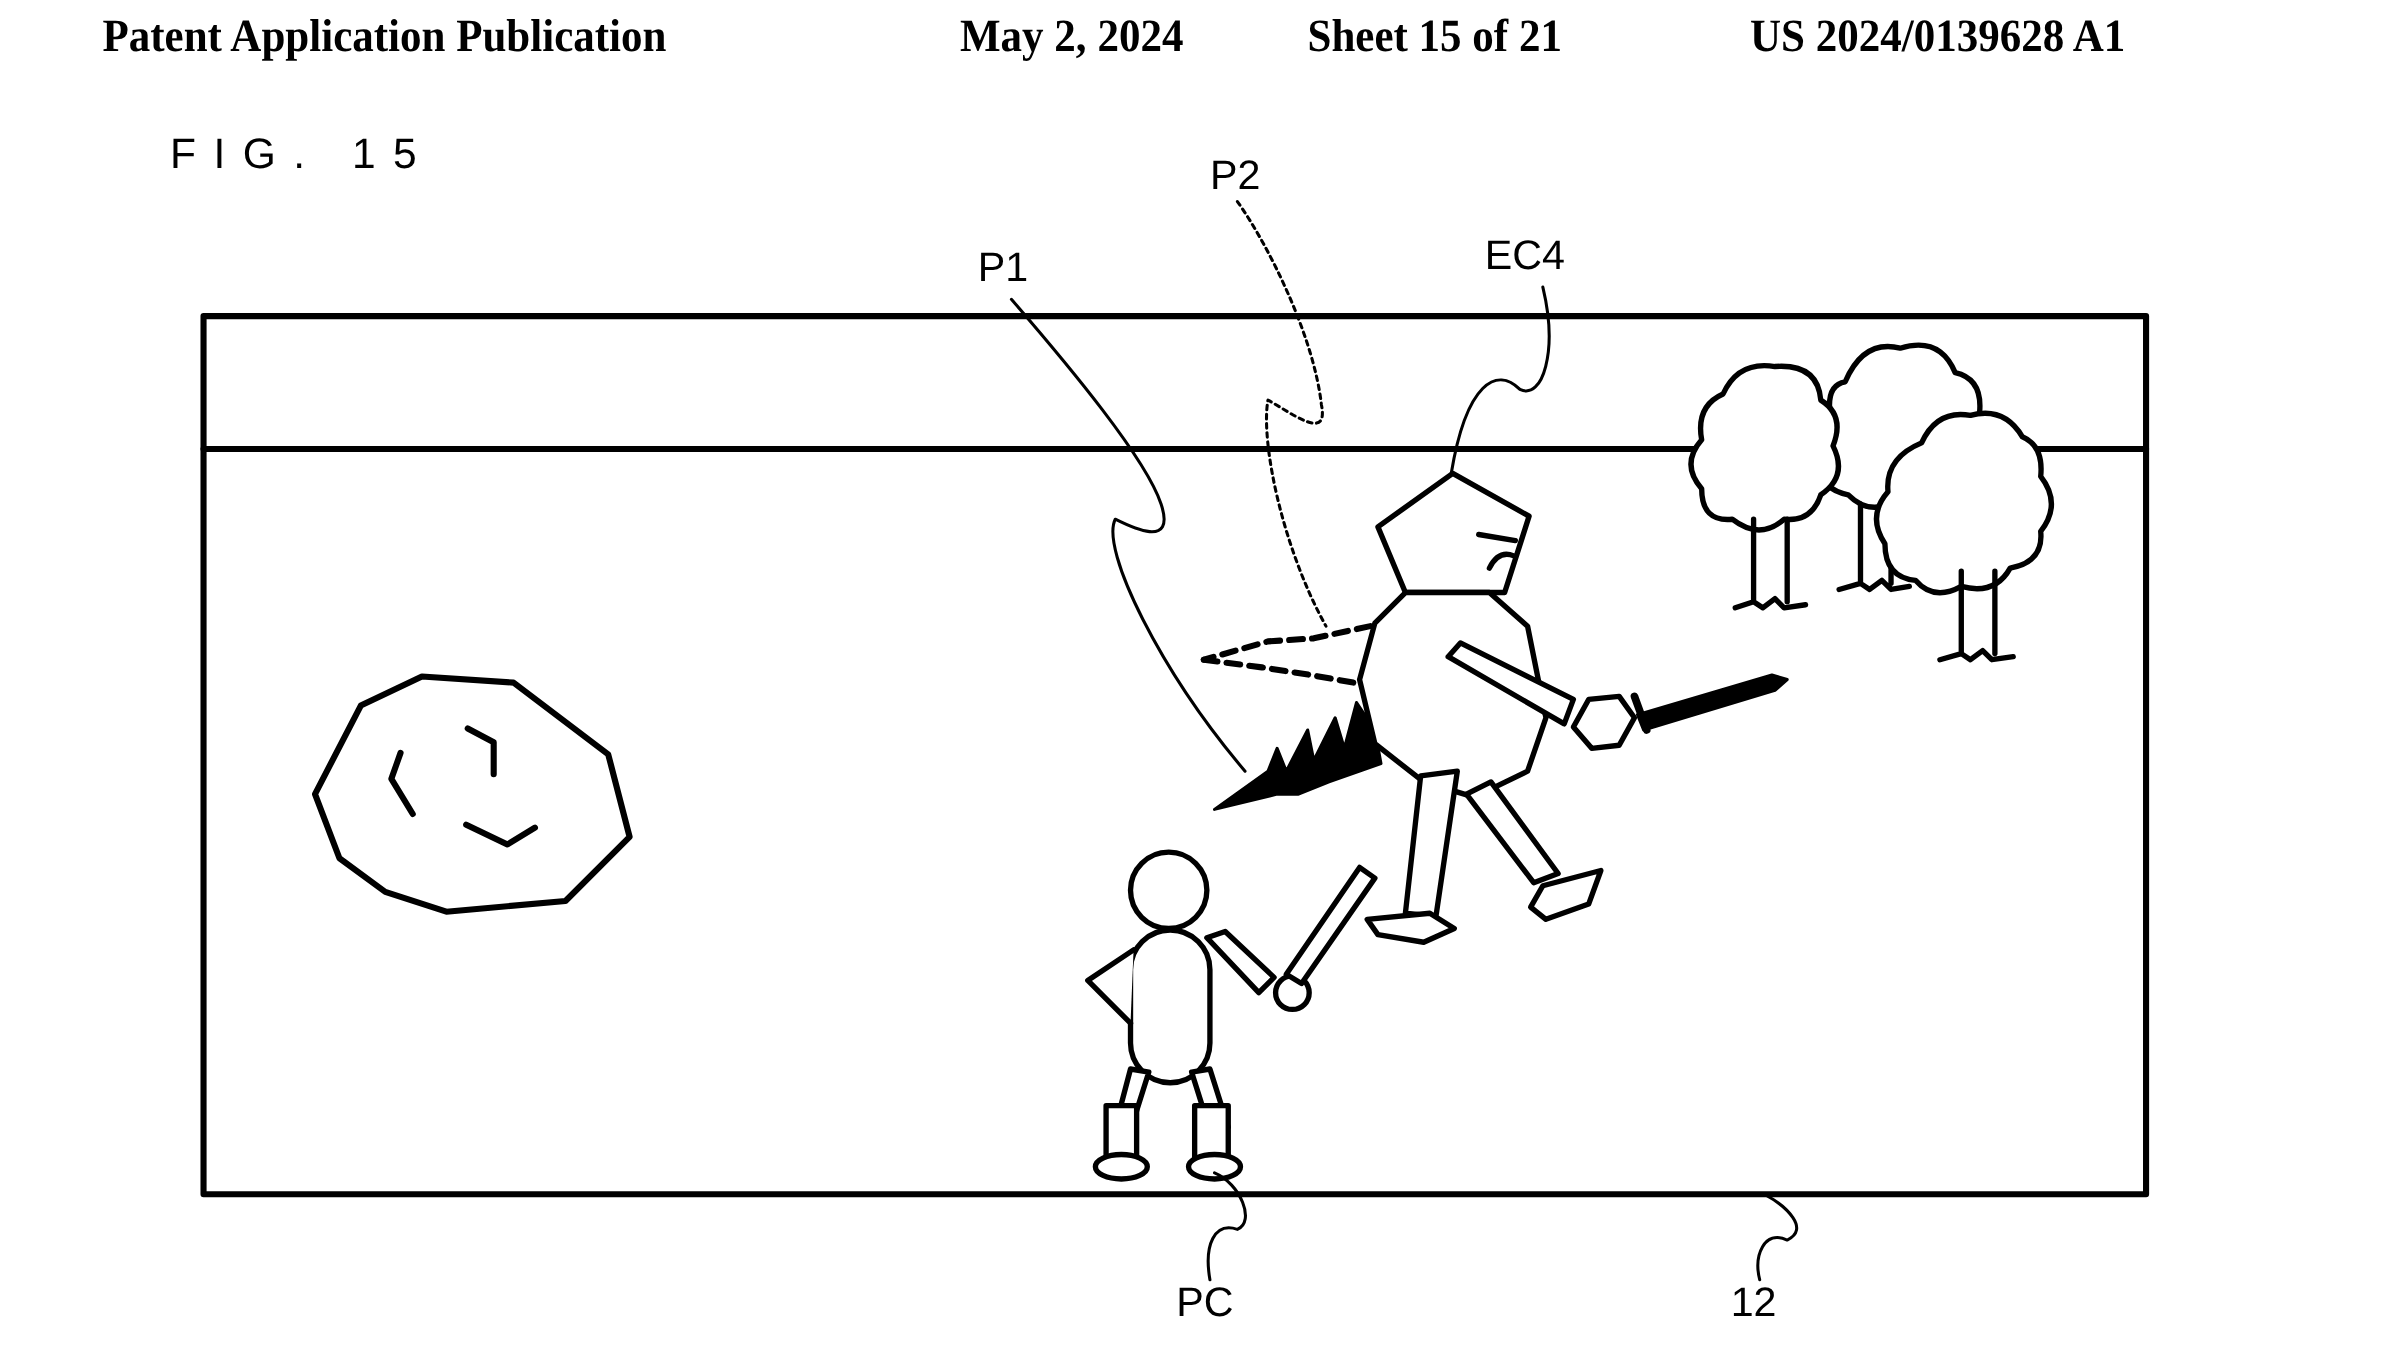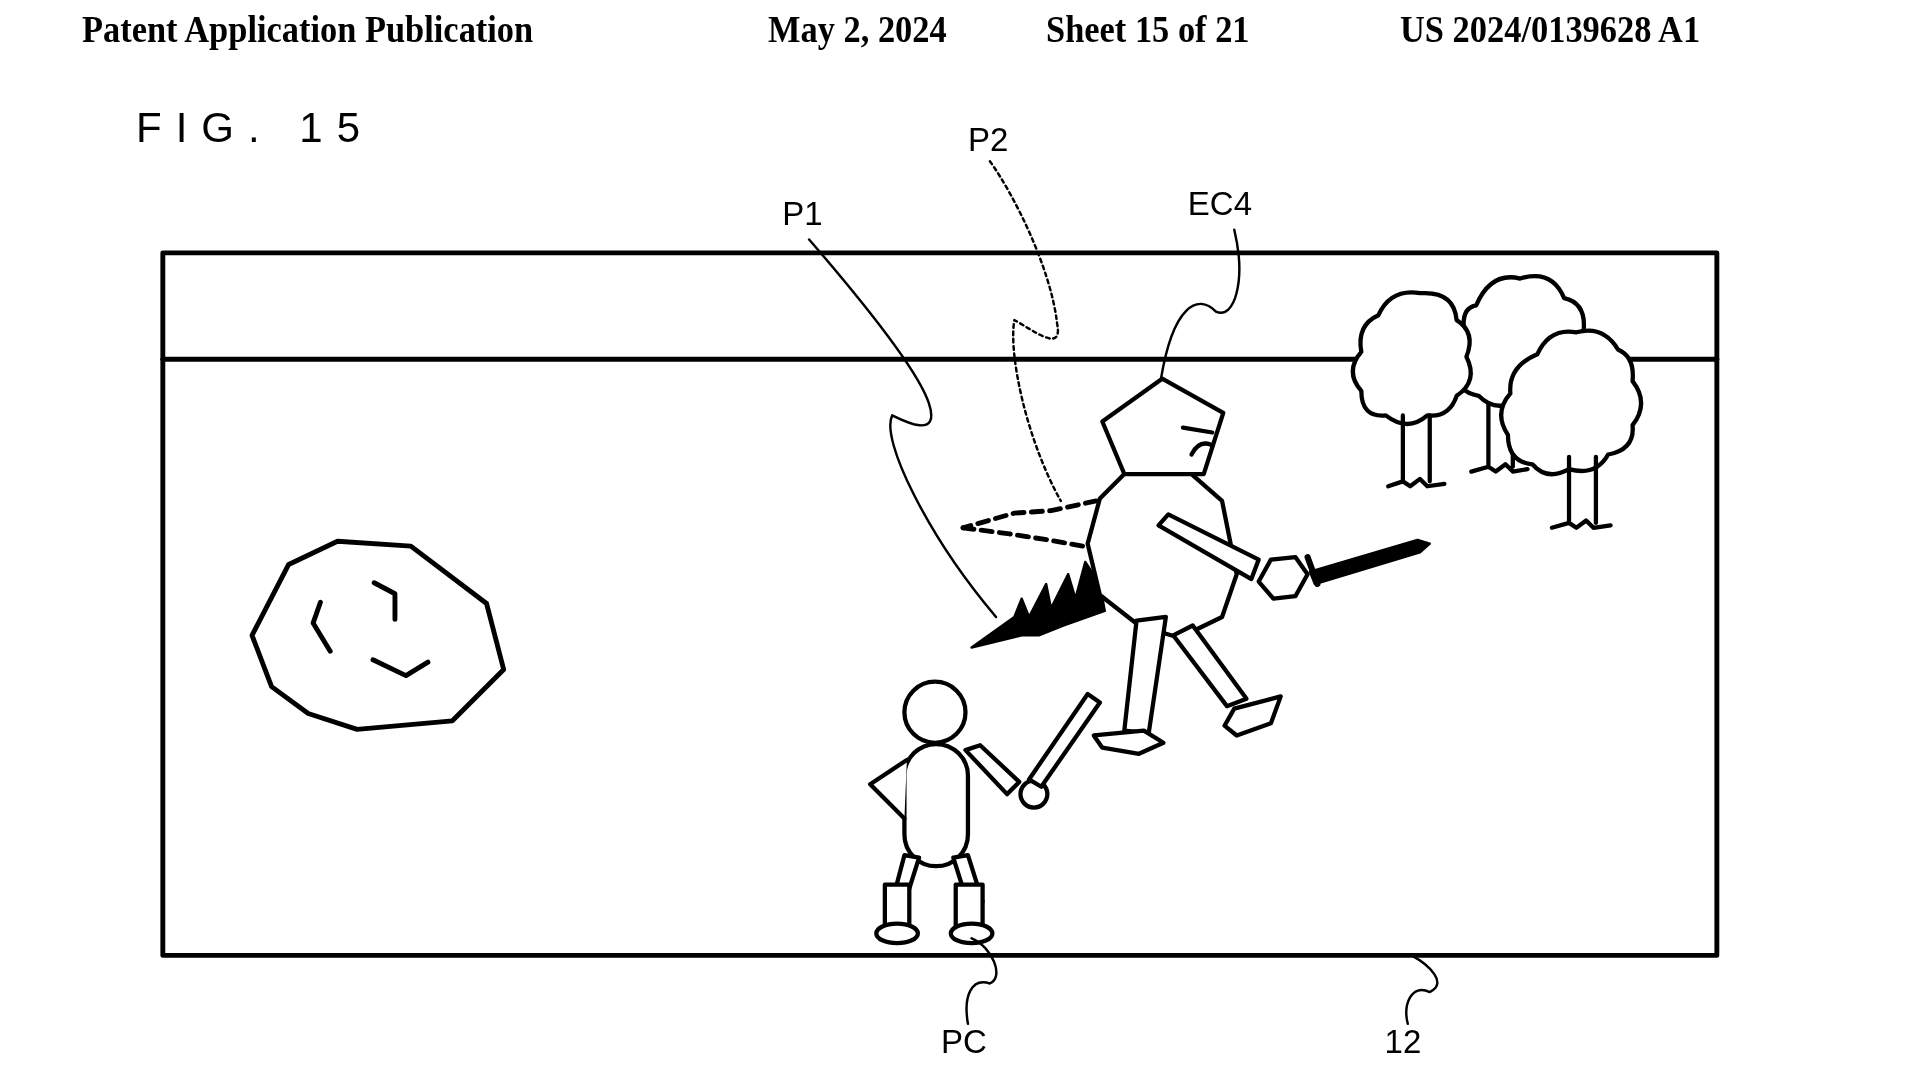--- a/index.html
+++ b/index.html
@@ -1,19 +1,19 @@
 <!DOCTYPE html>
 <html><head>
 <meta charset="utf-8">
 <style>
   html,body{margin:0;padding:0;background:#fff;}
   body{width:1920px;height:1080px;overflow:hidden;position:relative;font-family:"Liberation Serif",serif;color:#000;}
   .hdr{position:absolute;top:8px;left:0;width:1920px;height:50px;font-family:"Liberation Serif",serif;font-weight:bold;font-size:37px;padding-left:26px;}
   .hdr span{position:absolute;top:0;white-space:nowrap;transform:scaleX(0.93);transform-origin:left top;}
-  .fig-label{position:absolute;left:136px;top:104px;font-family:"Liberation Sans",sans-serif;font-size:42px;letter-spacing:14px;}
+  .fig-label{position:absolute;left:136px;top:104px;font-family:"Liberation Sans",sans-serif;font-size:34px;letter-spacing:14px;}
   svg.draw{position:absolute;left:0;top:0;}
   .lbl{font-family:"Liberation Sans",sans-serif;font-size:27px;}
 </style>
 </head>
 <body>
 
 <div class="hdr">
   <span style="left:82px">Patent Application Publication</span>
   <span style="left:768px">May 2, 2024</span>
   <span style="left:1046px">Sheet 15 of 21</span>

